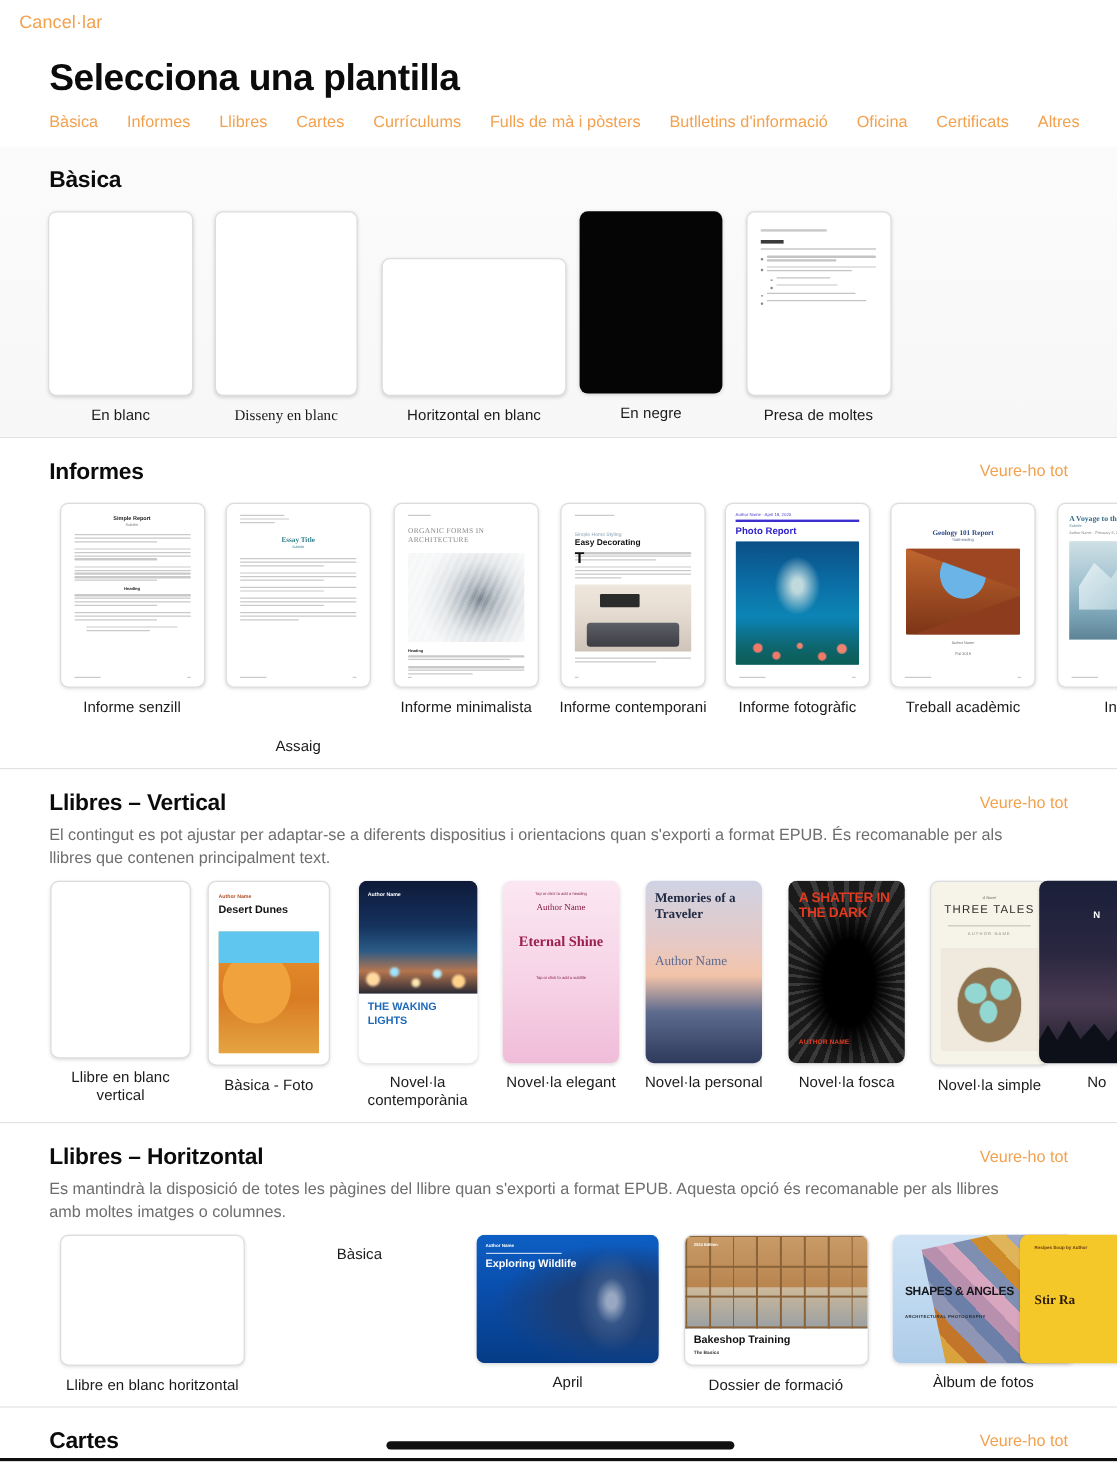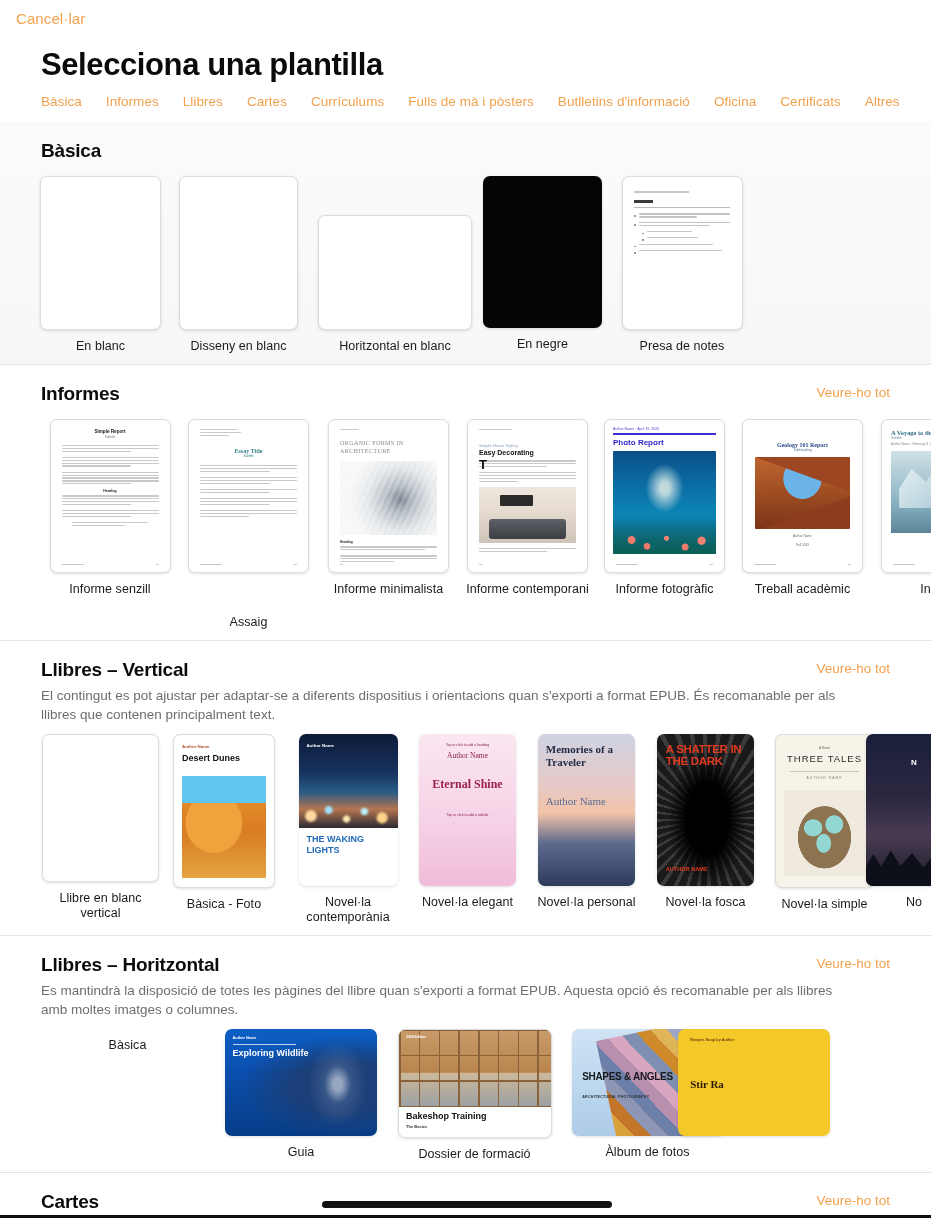--- a/index.html
+++ b/index.html
@@ -349,21 +349,21 @@
       <div class="sec-head">
         <div class="sec-title">Bàsica</div>
       </div>
       <div class="row">
 
         <div class="cell" style="width:119px;">
           <div class="thumb" style="width:119px;height:152px;"></div>
           <div class="cap">En blanc</div>
         </div>
 
-        <div class="cell" style="width:157px;">
+        <div class="cell" style="width:157px;font-family:Liberation Serif, serif;">
           <div class="thumb" style="width:117px;height:152px;"></div>
           <div class="cap">Disseny en blanc</div>
         </div>
 
         <div class="cell" style="width:156px;">
           <div class="thumb" style="width:152px;height:113px;margin-top:39px;"></div>
           <div class="cap">Horitzontal en blanc</div>
         </div>
 
         <div class="cell" style="width:139px;">
@@ -410,21 +410,21 @@
                   </div>
                 </div>
               <div class="bl">
                   <div class="bdot"></div>
                   <div class="btxt">
                     <i style="width:92%"></i>
                   </div>
                 </div>
             </div>
           </div>
-          <div class="cap">Presa de notes</div>
+          <div class="cap">Presa de moltes</div>
         </div>
 
       </div>
     </div>
     <div class="hr"></div>
 
     <div class="section">
       <div class="sec-head">
         <div class="sec-title">Informes</div>
         <div class="see-all">Veure-ho tot</div>
@@ -713,32 +713,36 @@
     <div class="hr"></div>
 
     <div class="section">
       <div class="sec-head">
         <div class="sec-title">Llibres – Horitzontal</div>
         <div class="sec-desc">Es mantindrà la disposició de totes les pàgines del llibre quan s'exporti a format EPUB. Aquesta opció és recomanable per als llibres amb moltes imatges o columnes.</div>
         <div class="see-all">Veure-ho tot</div>
       </div>
       <div class="row" style="padding-top:10px;">
 
+        <div class="cell" style="width:172px;">
+          <div class="thumb" style="width:152px;height:107px;"></div>
+          <div class="cap">Llibre en blanc horitzontal</div>
+        </div>
 
         <div class="cell" style="width:173px;">
           <div class="cap">Bàsica</div>
         </div>
 
         <div class="cell" style="width:174px;">
           <div class="thumb noborder hb hb-guide" style="width:152px;height:107px;">
             <div class="auth">Author Name</div>
             <div class="rl"></div>
             <div class="t">Exploring Wildlife</div>
           </div>
-          <div class="cap">Guia</div>
+          <div class="cap">April</div>
         </div>
 
         <div class="cell" style="width:173px;">
           <div class="thumb hb hb-bake" style="width:152px;height:107px;">
             <div class="img"></div>
             <div class="k">2024 Edition</div>
             <div class="t">Bakeshop Training</div>
             <div class="s">The Basics</div>
           </div>
           <div class="cap">Dossier de formació</div>

